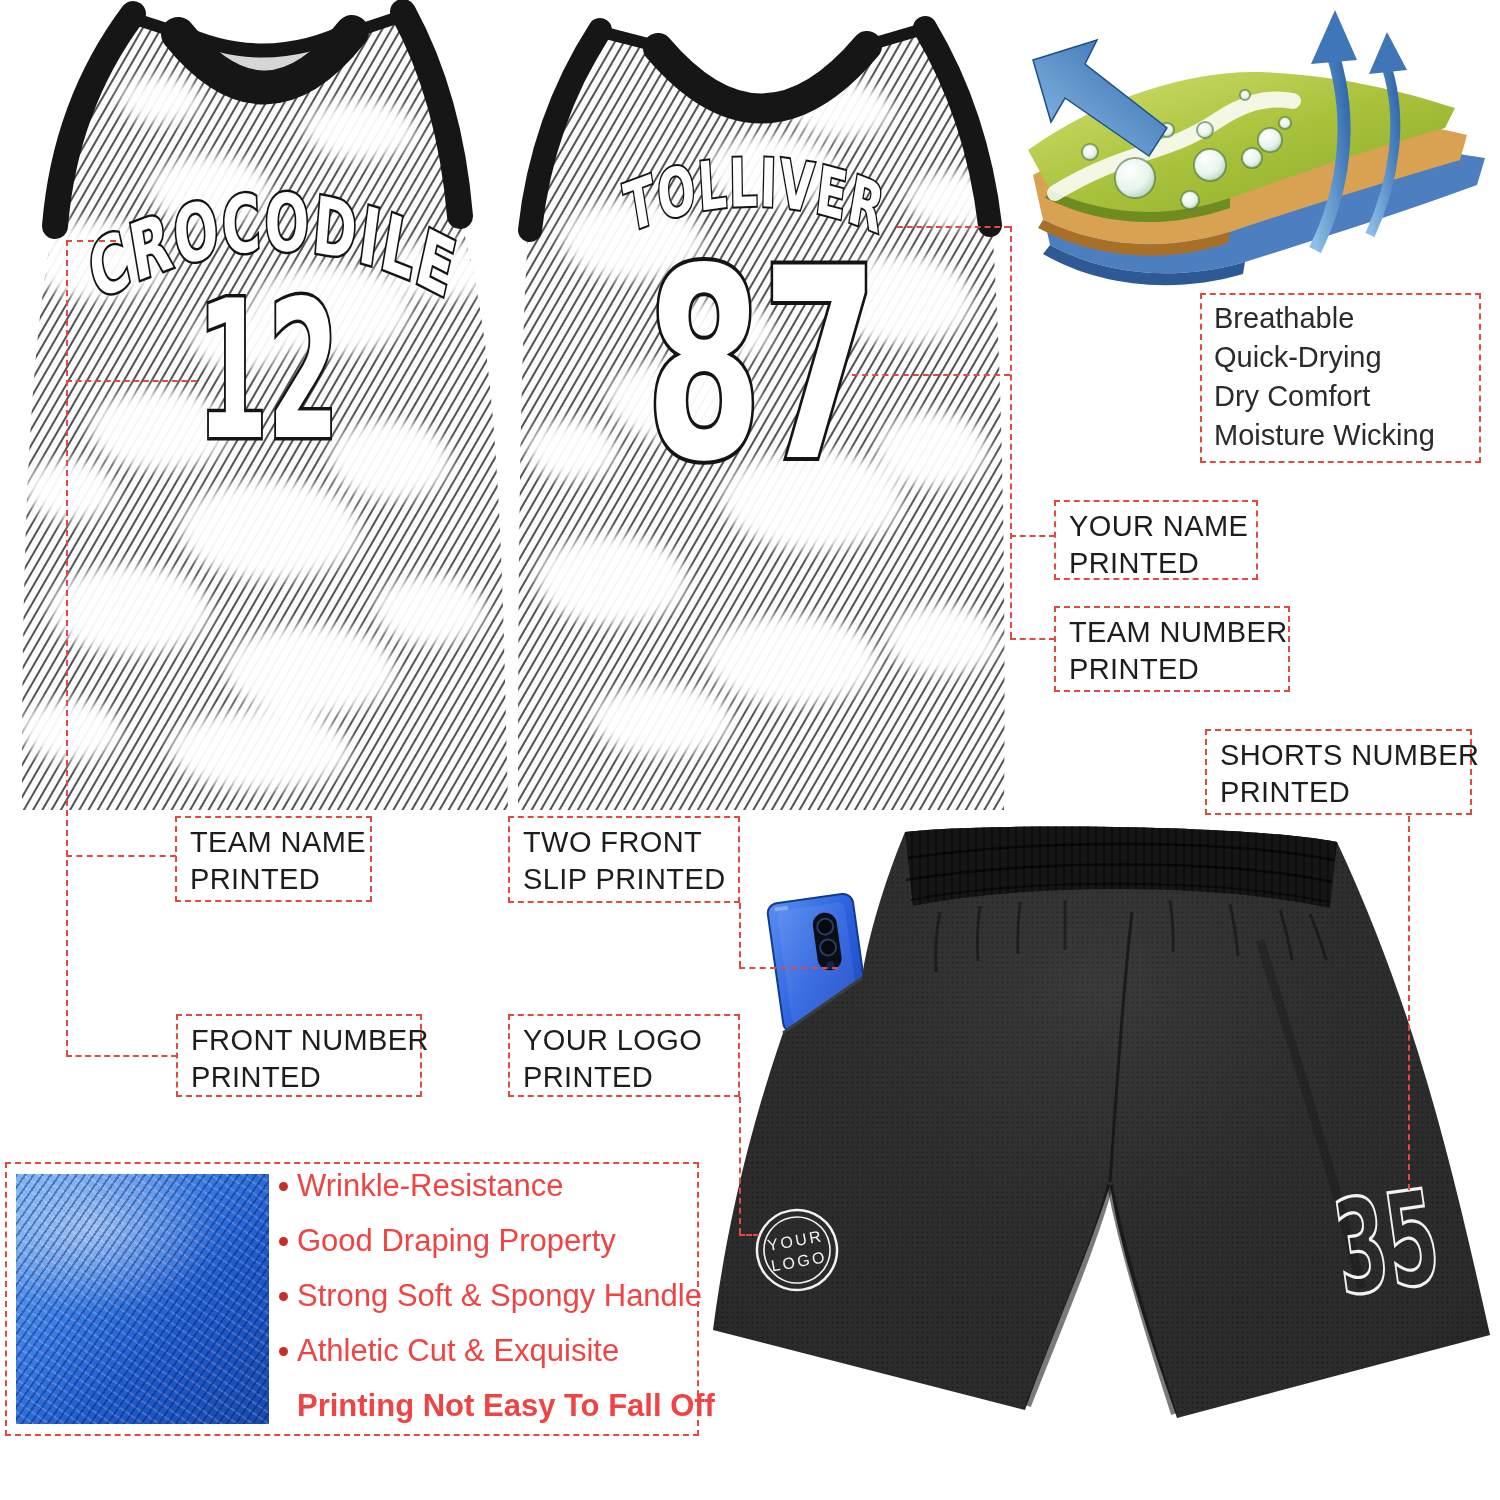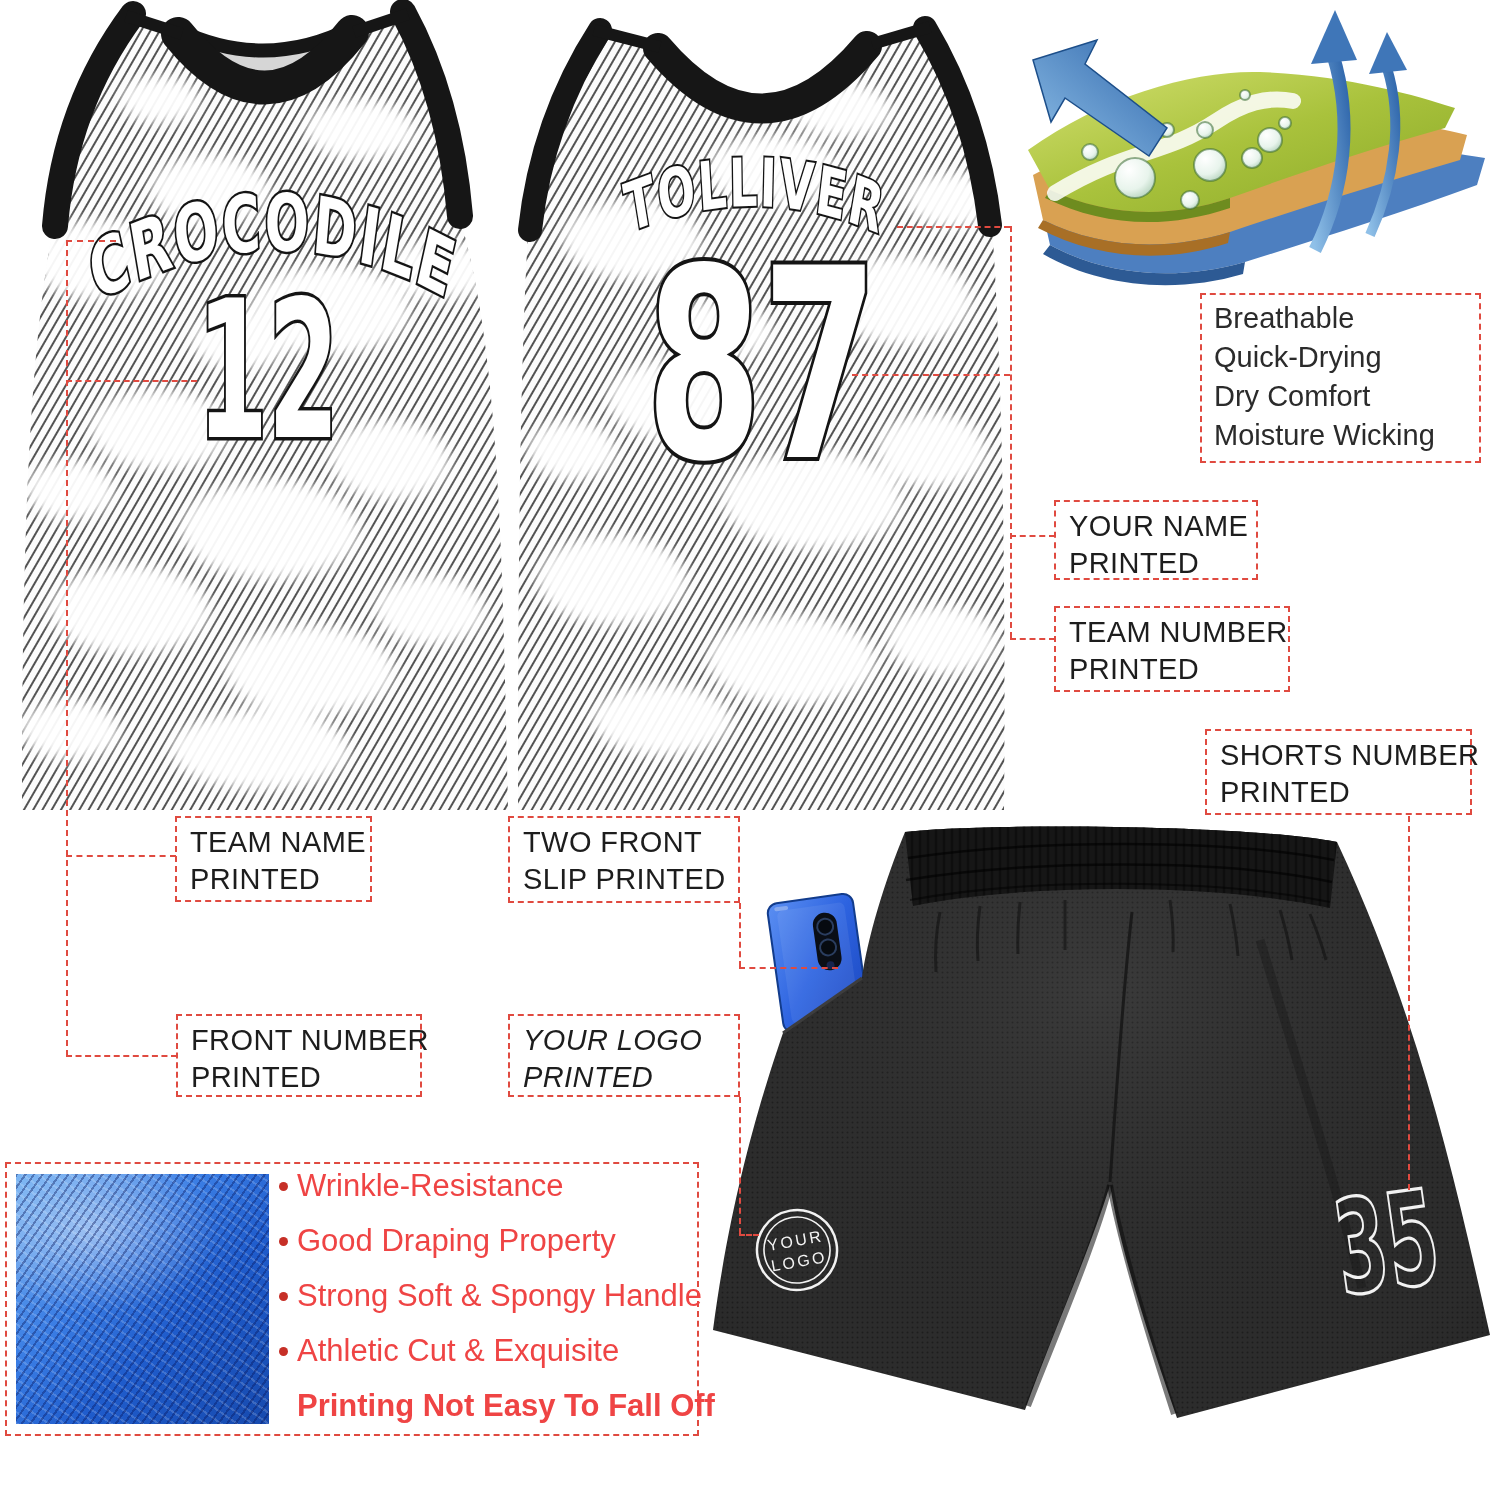--- a/index.html
+++ b/index.html
@@ -304,21 +304,21 @@
     <span>PRINTED</span>
   </div>
   <div class="callout" style="left:508px;top:816px;width:232px;height:87px;">
     <span>TWO FRONT</span>
     <span>SLIP PRINTED</span>
   </div>
   <div class="callout" style="left:176px;top:1014px;width:246px;height:83px;">
     <span>FRONT NUMBER</span>
     <span>PRINTED</span>
   </div>
-  <div class="callout" style="left:508px;top:1014px;width:232px;height:83px;font-style:italic;">
+  <div class="callout" style="left:508px;top:1014px;width:232px;height:83px;">
     <span>YOUR LOGO</span>
     <span>PRINTED</span>
   </div>
 
   <div class="breath">
     <span>Breathable</span>
     <span>Quick-Drying</span>
     <span>Dry Comfort</span>
     <span>Moisture Wicking</span>
   </div>

